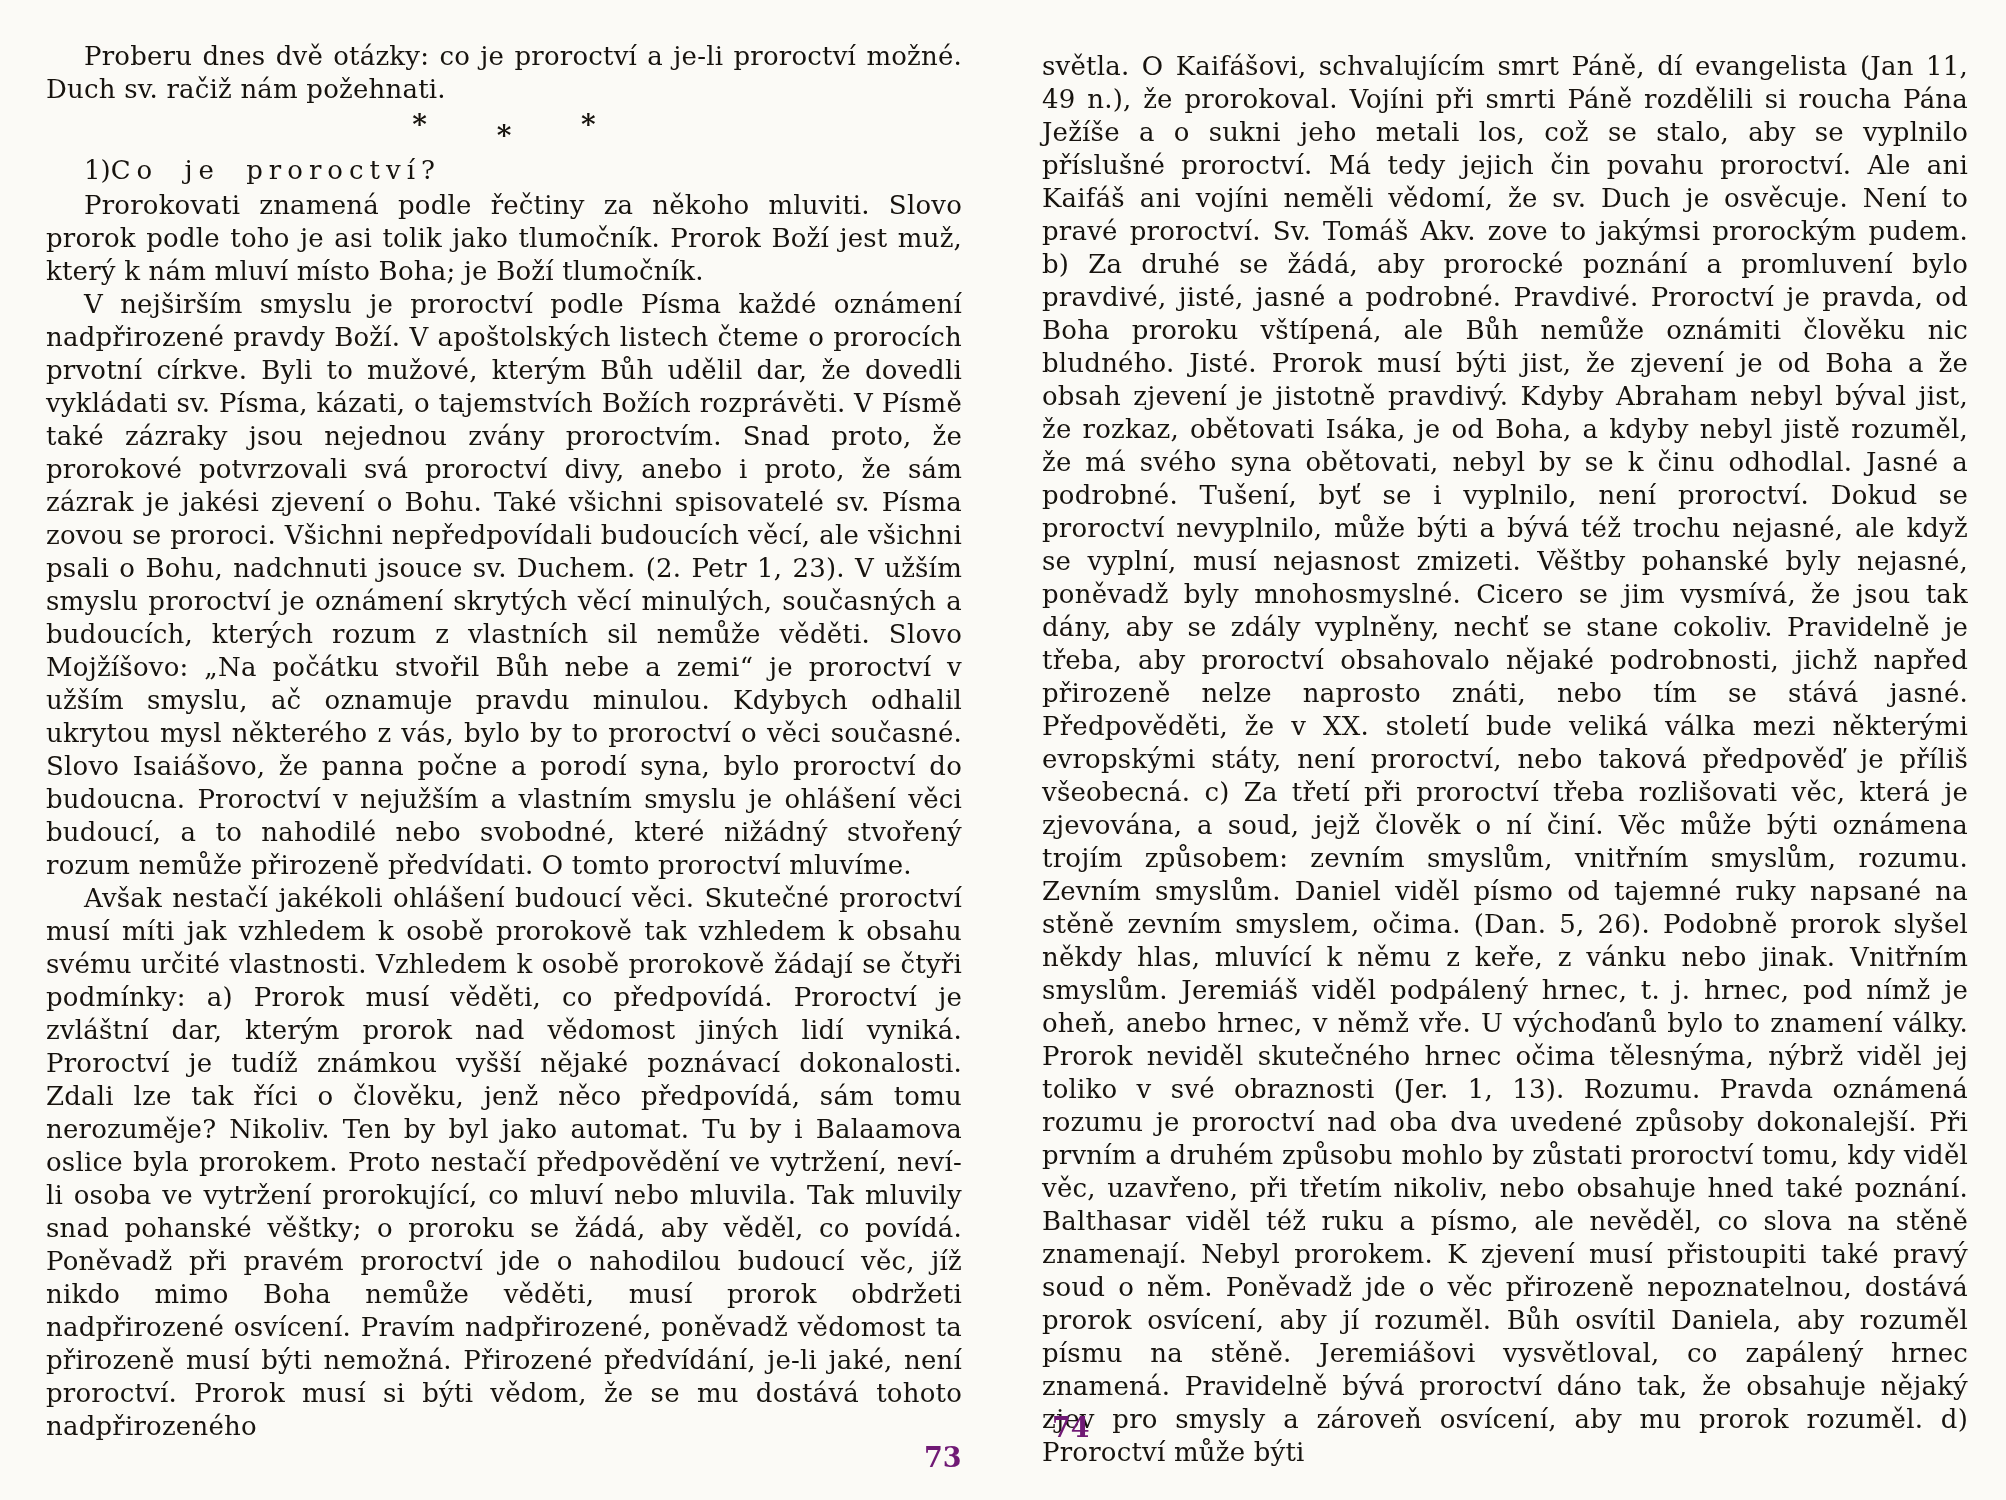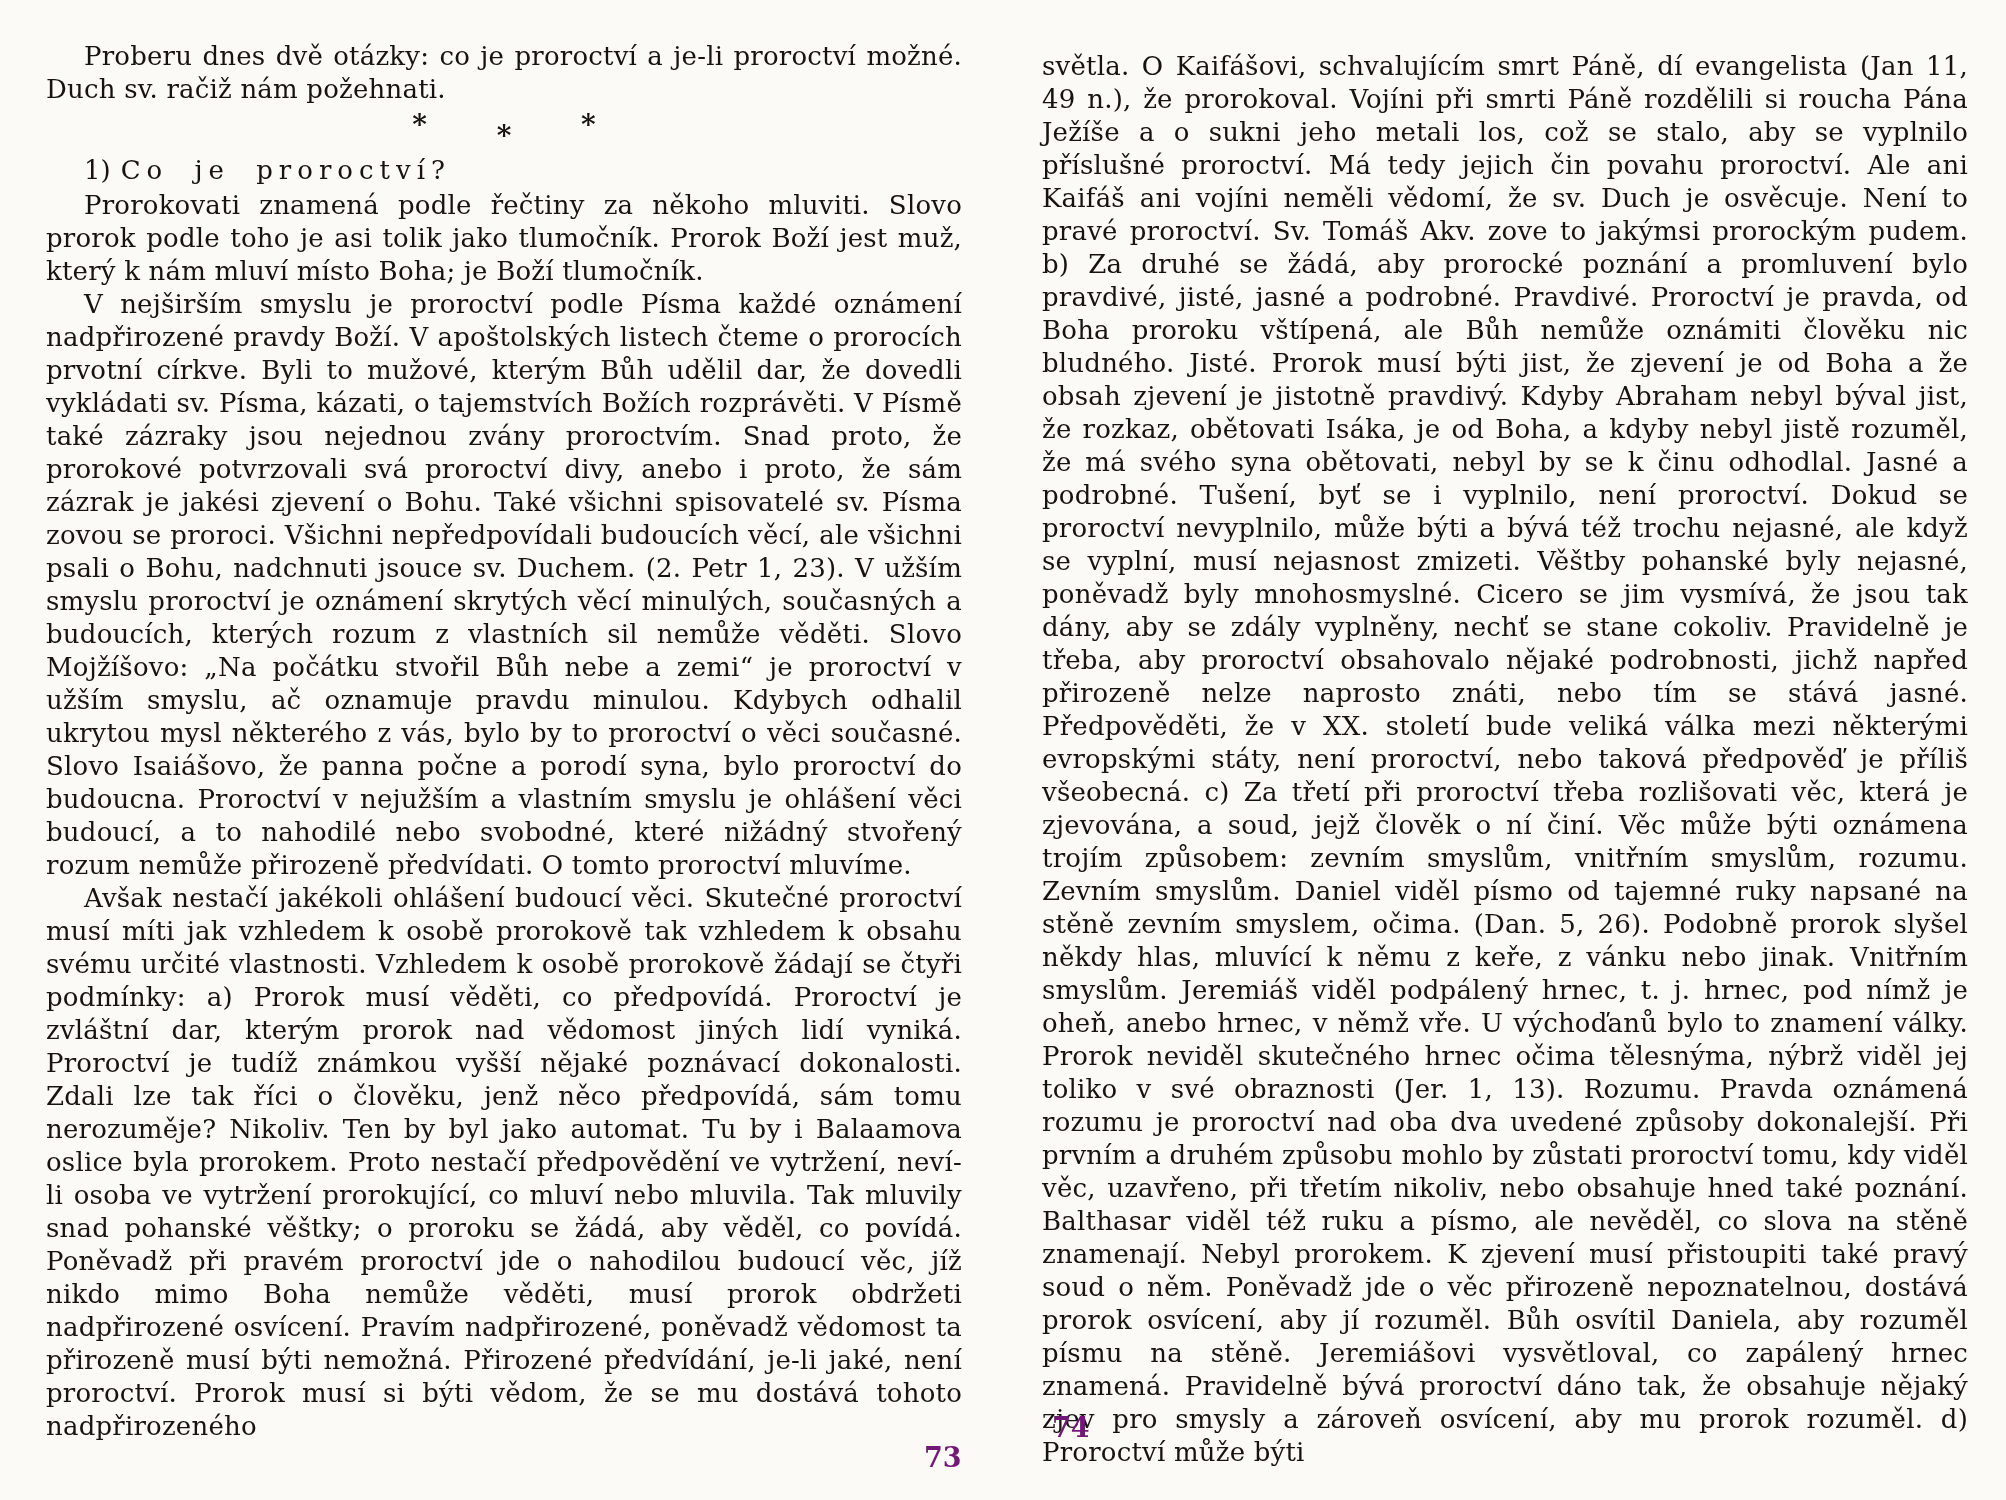--- a/index.html
+++ b/index.html
@@ -66,21 +66,20 @@
     margin: 2px 0 2px 0;
     font-size: 26px;
     line-height: 33px;
     font-weight: normal;
     text-indent: 38px;
     white-space: nowrap;
   }
   .heading .h-text {
     letter-spacing: 6px;
     word-spacing: 12px;
-    margin-left: 10px;
   }
   .pagenum {
     position: absolute;
     font-size: 27px;
     font-weight: bold;
     color: #701a75;
   }
   .pagenum.pg-left {
     left: 924px;
     top: 1442px;

